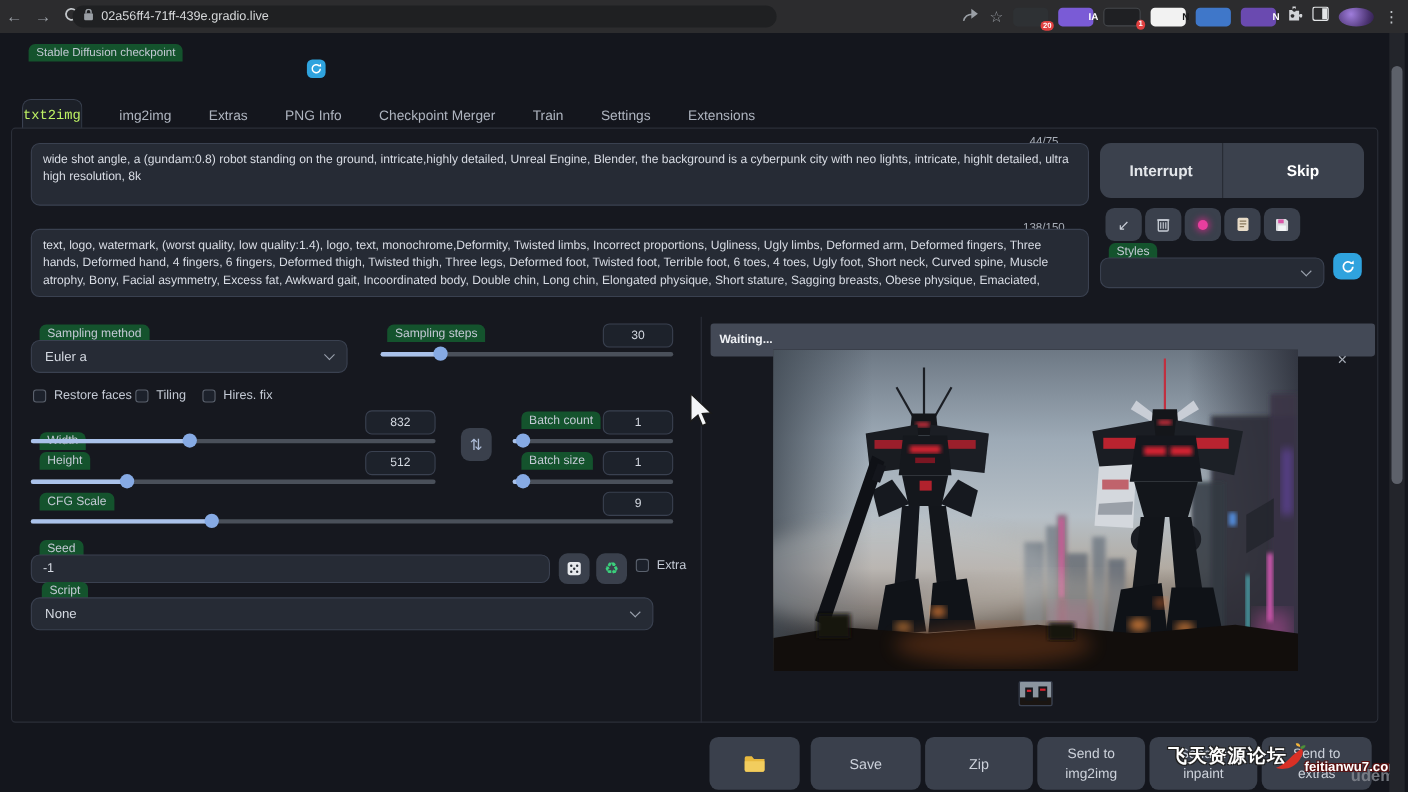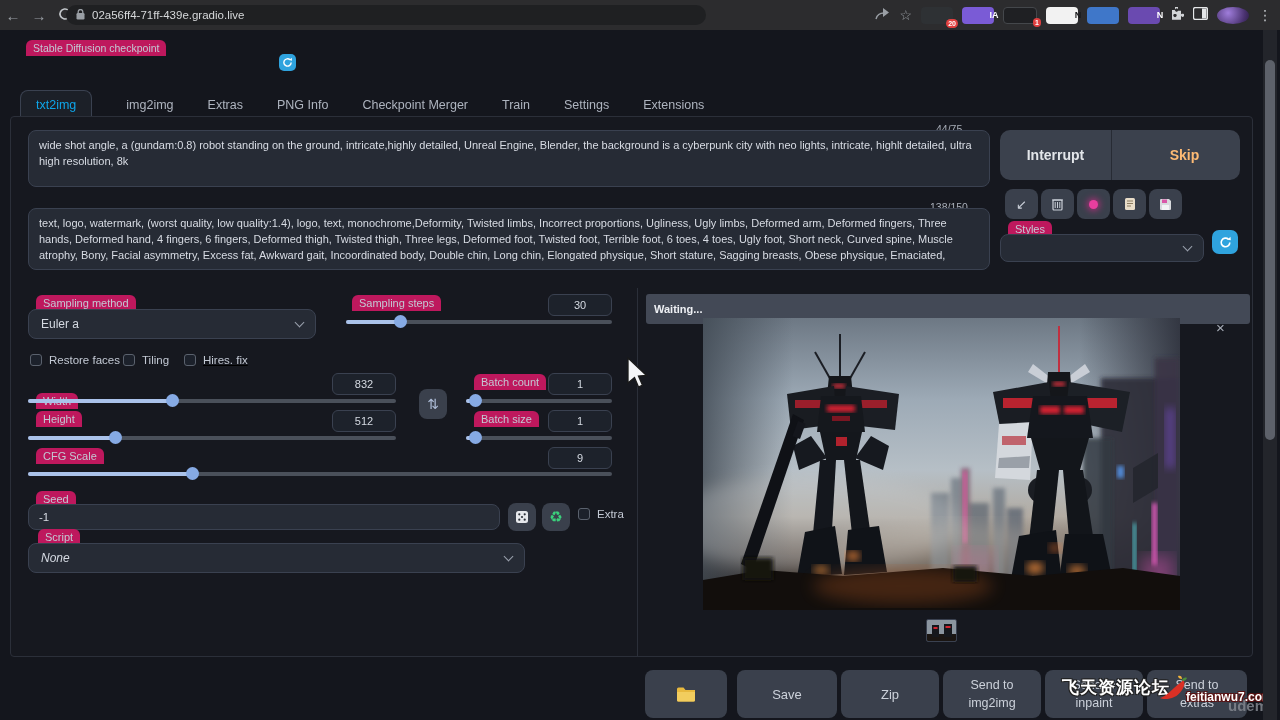--- a/index.html
+++ b/index.html
@@ -17,21 +17,21 @@
              padding:0 10px; gap:7px; }
   .urltext { color:#d6d8da; font-size:11.5px; }
   .extrow { position:absolute; right:8px; top:0; height:30px; display:flex; align-items:center; gap:9px; }
   .exticon { position:relative; width:17px; height:17px; border-radius:4px;
              display:flex; align-items:center; justify-content:center;
              font-size:9px; font-weight:bold; color:#fff;padding-left:32px; }
   .badge { position:absolute; right:-5px; bottom:-4px; background:#e04040; color:#fff;
            font-size:7px; font-weight:bold; border-radius:5px; padding:0 2px; line-height:9px; }
 
   
-  .chip { background:#be185d; color:#c3c9d4; font-size:11px; padding:2px 7px;
+  .chip { background:#14532d; color:#c3c9d4; font-size:11px; padding:2px 7px;
           border-radius:6px 6px 0 0; white-space:nowrap; }
   .dd { background:#262b35; border:1px solid #3a4150; border-radius:8px;
         color:#d5dae2; font-size:12px; display:flex; align-items:center; padding:0 12px; }
   .chev { width:7px; height:7px; border-right:1.6px solid #9aa1ad; border-bottom:1.6px solid #9aa1ad;
           transform:rotate(45deg); margin-left:auto; margin-top:-4px; }
   .ta { background:#262b35; border:1px solid #3a4150; border-radius:8px; color:#d8dce4;
         font-size:11px; line-height:1.45; padding:7px 10px; resize:none; overflow:hidden;
         font-family:"Liberation Sans", sans-serif; width:100%; height:100%; outline:none; }
   .counter { color:#a9afb9; font-size:10.5px; }
   .numbox { background:#1d222b; border:1px solid #3a4150; border-radius:6px; color:#d4d9e1;
@@ -42,22 +42,22 @@
            top:-5px; }
   .cb { width:12px; height:12px; background:#1c212b; border:1px solid #5a616d; border-radius:3px; }
   .cblabel { color:#c3c9d4; font-size:11.5px; margin-left:7px; }
   .btn { background:#3a404c; border-radius:8px; color:#ccd1da; display:flex;
          align-items:center; justify-content:center; text-align:center; cursor:default; }
   .iconbtn { width:33px; height:30px; background:#3a404c; border-radius:8px;
              display:flex; align-items:center; justify-content:center; color:#c8cdd6; font-size:13px; }
   .refreshbtn { background:#2fa3de; border-radius:5px; display:flex; align-items:center; justify-content:center; }
   .tabrow { left:20px; top:90px; display:flex; align-items:flex-end; gap:34px; }
   .tab { color:#aeb4bf; font-size:12.5px; padding:7px 0; }
-  .tab.active { color:#0ea5e9; border:1px solid #3a4150; border-bottom:none;
-                background:#1c2028; border-radius:8px 8px 0 0; padding:7px 15px; }
+  .tab.active { color:#bef264; border:1px solid #3a4150; border-bottom:none;
+                background:#1c2028; border-radius:8px 8px 0 0; padding:7px 0;font-family:Liberation Mono, monospace; }
 
   .maincontainer { left:10px; top:116px; width:1243px; height:541px;
                    border:1px solid #2b2f39; border-radius:4px; background:#16181f; }
   .divider-v { left:637px; top:288px; width:1px; height:369px; background:#2b2f39; }
 
   .statusbar { background:#434956; border-radius:3px; color:#eef0f4; font-size:11px;
                font-weight:bold; display:flex; align-items:center; padding:0 8px; }
 
   .wm-forum { color:#fff; font-size:17px; font-weight:bold; letter-spacing:1px;
               text-shadow:-1px -1px 0 #222, 1px -1px 0 #222, -1px 1px 0 #222, 1px 1px 0 #222; }
@@ -160,21 +160,21 @@
   </div>
 
   <div class="abs counter" style="left:930px; top:201px;">138/150</div>
   <div class="abs" style="left:28px; top:208px; width:962px; height:62px;">
     <textarea class="ta" spellcheck="false" style="">text, logo, watermark, (worst quality, low quality:1.4), logo, text, monochrome,Deformity, Twisted limbs, Incorrect proportions, Ugliness, Ugly limbs, Deformed arm, Deformed fingers, Three hands, Deformed hand, 4 fingers, 6 fingers, Deformed thigh, Twisted thigh, Three legs, Deformed foot, Twisted foot, Terrible foot, 6 toes, 4 toes, Ugly foot, Short neck, Curved spine, Muscle atrophy, Bony, Facial asymmetry, Excess fat, Awkward gait, Incoordinated body, Double chin, Long chin, Elongated physique, Short stature, Sagging breasts, Obese physique, Emaciated,</textarea>
   </div>
 
   <div class="abs" style="left:1000px; top:130px; width:240px; height:50px; background:#3b414d; border-radius:10px; display:flex;">
     <div class="btn" style="flex:1; background:none; font-size:14px; font-weight:bold; color:#e3e6ea;">Interrupt</div>
     <div style="width:1px; background:#272b34;"></div>
-    <div class="btn" style="flex:1; background:none; font-size:14px; font-weight:bold; color:#fdba74;margin-left:17px;">Skip</div>
+    <div class="btn" style="flex:1; background:none; font-size:14px; font-weight:bold; color:#ffffff;margin-left:17px;">Skip</div>
   </div>
 
   <div class="abs" style="left:1005px; top:189px; display:flex; gap:3px;">
     <div class="iconbtn">↙</div>
     <div class="iconbtn">
       <svg width="13" height="14" viewBox="0 0 13 14">
           <rect x="2" y="3" width="9" height="10" rx="1" fill="none" stroke="#c8cdd6" stroke-width="1.2"></rect>
           <line x1="4.2" y1="5" x2="4.2" y2="11" stroke="#c8cdd6"></line>
           <line x1="6.5" y1="5" x2="6.5" y2="11" stroke="#c8cdd6"></line>
           <line x1="8.8" y1="5" x2="8.8" y2="11" stroke="#c8cdd6"></line>
@@ -226,21 +226,21 @@
   </div>
 
   <div class="abs" style="left:30px; top:354px; display:flex; align-items:center;">
     <span class="cb"></span>
     <span class="cblabel">Restore faces</span>
   </div>
   <div class="abs" style="left:123px; top:354px; display:flex; align-items:center;">
     <span class="cb"></span>
     <span class="cblabel">Tiling</span>
   </div>
-  <div class="abs" style="left:184px; top:354px; display:flex; align-items:flex-start;text-decoration:underline;">
+  <div class="abs" style="left:184px; top:354px; display:flex; align-items:flex-start;">
     <span class="cb"></span>
     <span class="cblabel">Hires. fix</span>
   </div>
 
   <div class="abs chip" style="left:36px; top:393px;">Width</div>
   <div class="abs numbox" style="left:332px; top:373px;">832</div>
   <div class="abs track" style="left:28px; top:399px; width:368px;">
     <span class="fill" style="width:144px;"></span>
       <span class="handle" style="left:138px;"></span>
   </div>
@@ -287,21 +287,21 @@
         <circle cx="9.7" cy="9.7" r="1.1" fill="#2c313a"></circle>
       </svg>
   </div>
   <div class="abs iconbtn" style="left:542px; top:503px; width:28px; height:28px; color:#3bd07c; font-size:15px;">♻</div>
   <div class="abs" style="left:578px; top:508px; display:flex; align-items:center;">
     <span class="cb"></span>
     <span class="cblabel">Extra</span>
   </div>
 
   <div class="abs chip" style="left:38px; top:529px;">Script</div>
-  <div class="abs dd" style="left:28px; top:543px; width:497px; height:30px;font-style:italic;">
+  <div class="abs dd" style="left:28px; top:543px; width:566px; height:30px;">
     <span>None</span>
     <span class="chev"></span>
   </div>
 
   <div class="abs statusbar" style="left:646px; top:294px; width:604px; height:30px;">
     <span>Waiting...</span>
   </div>
 
   <div class="abs" style="left:1216px; top:320px; color:#a7adb7; font-size:15px; line-height:15px;">×</div>
 

